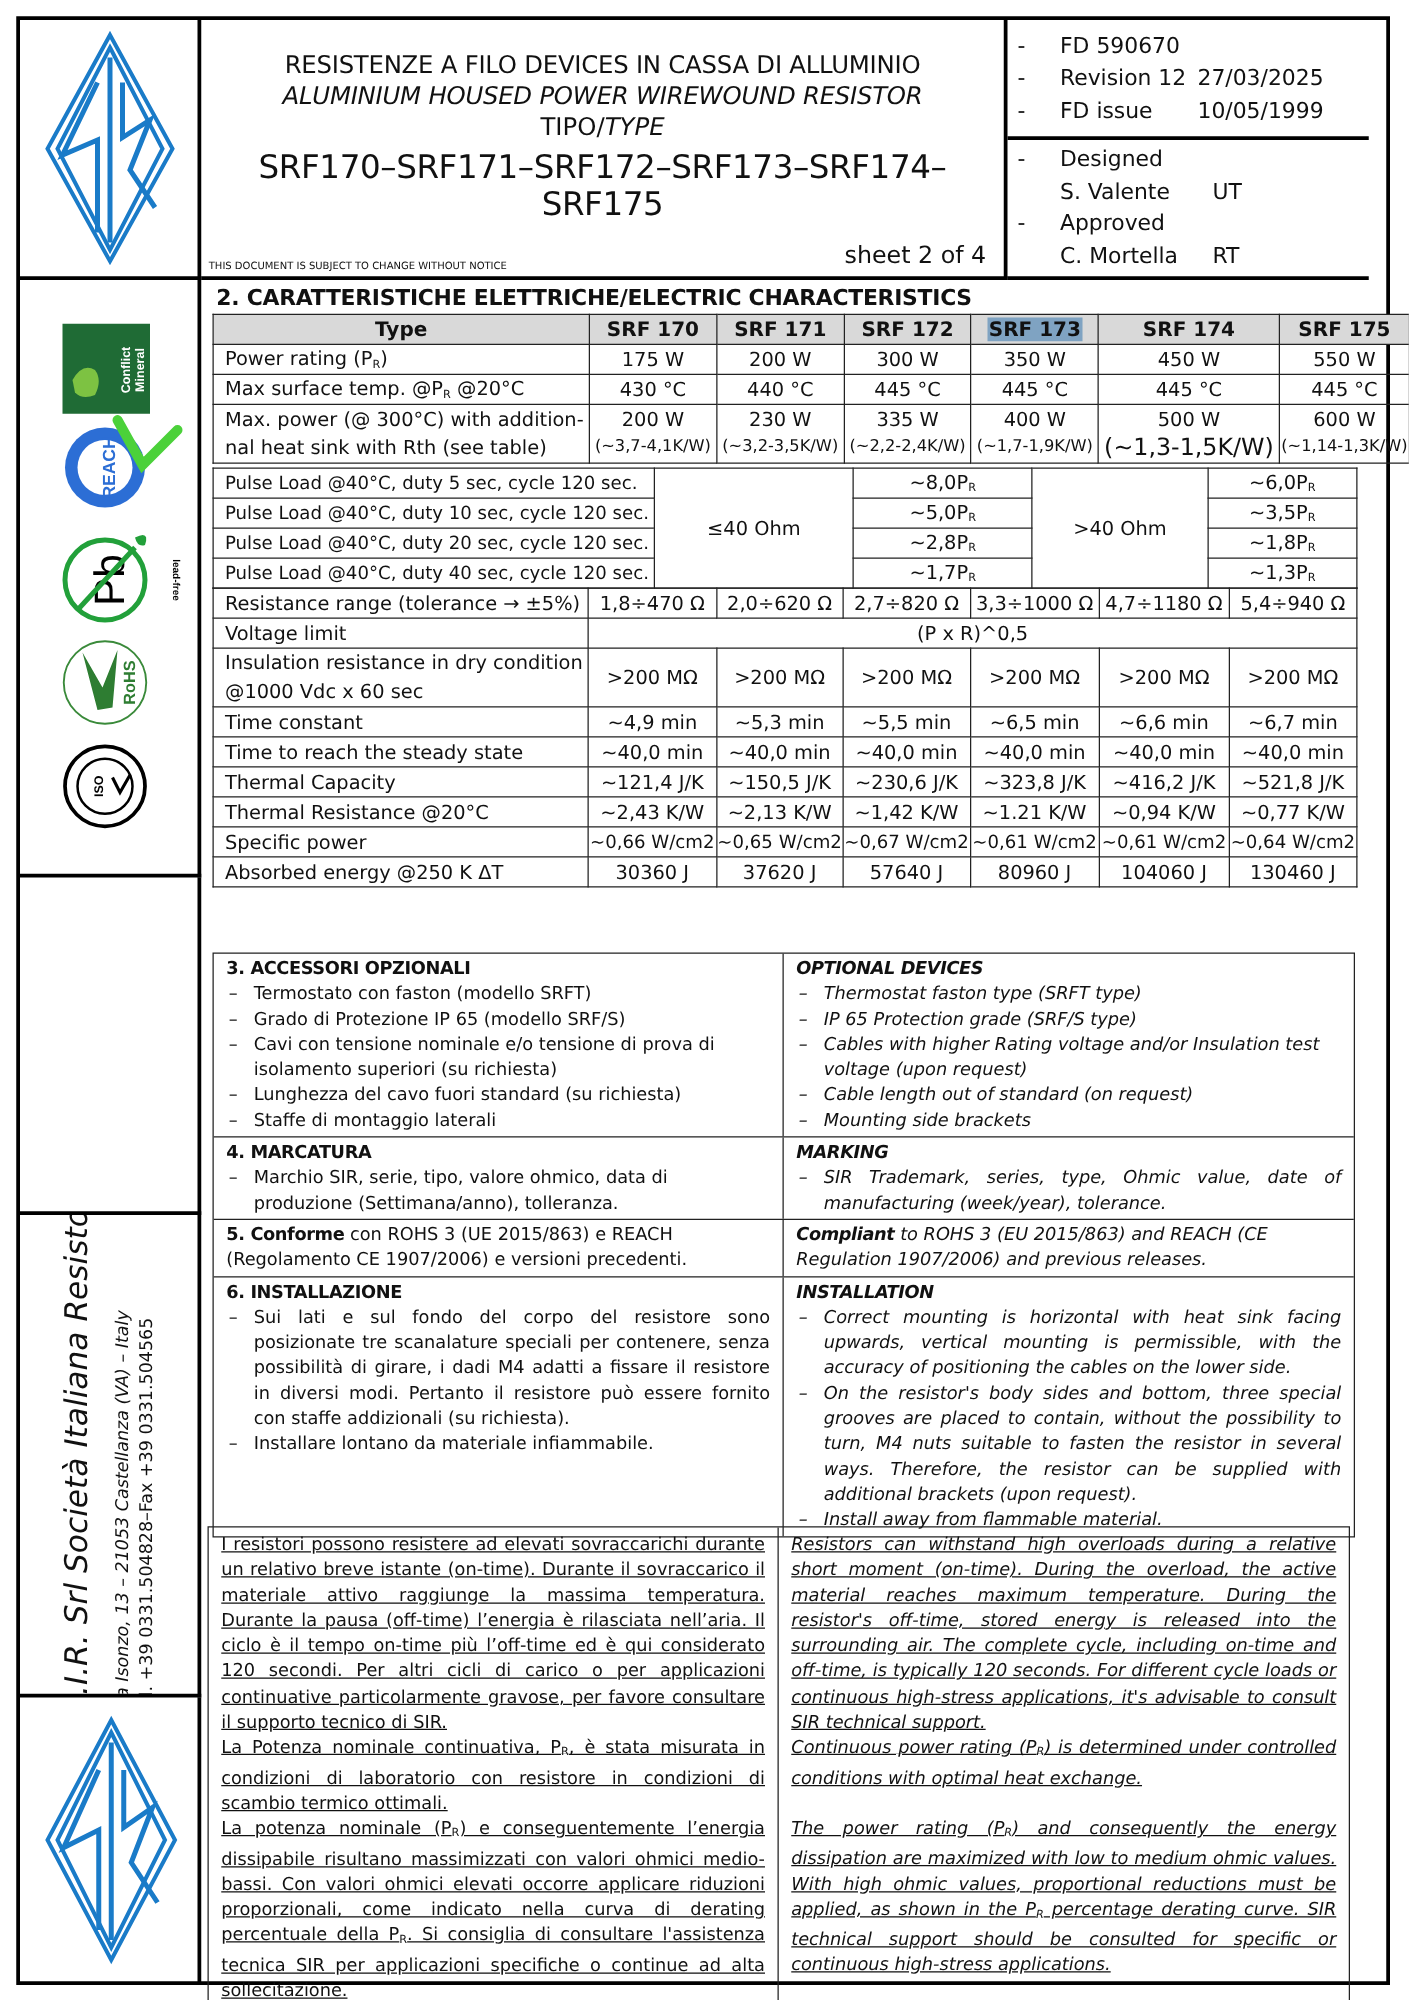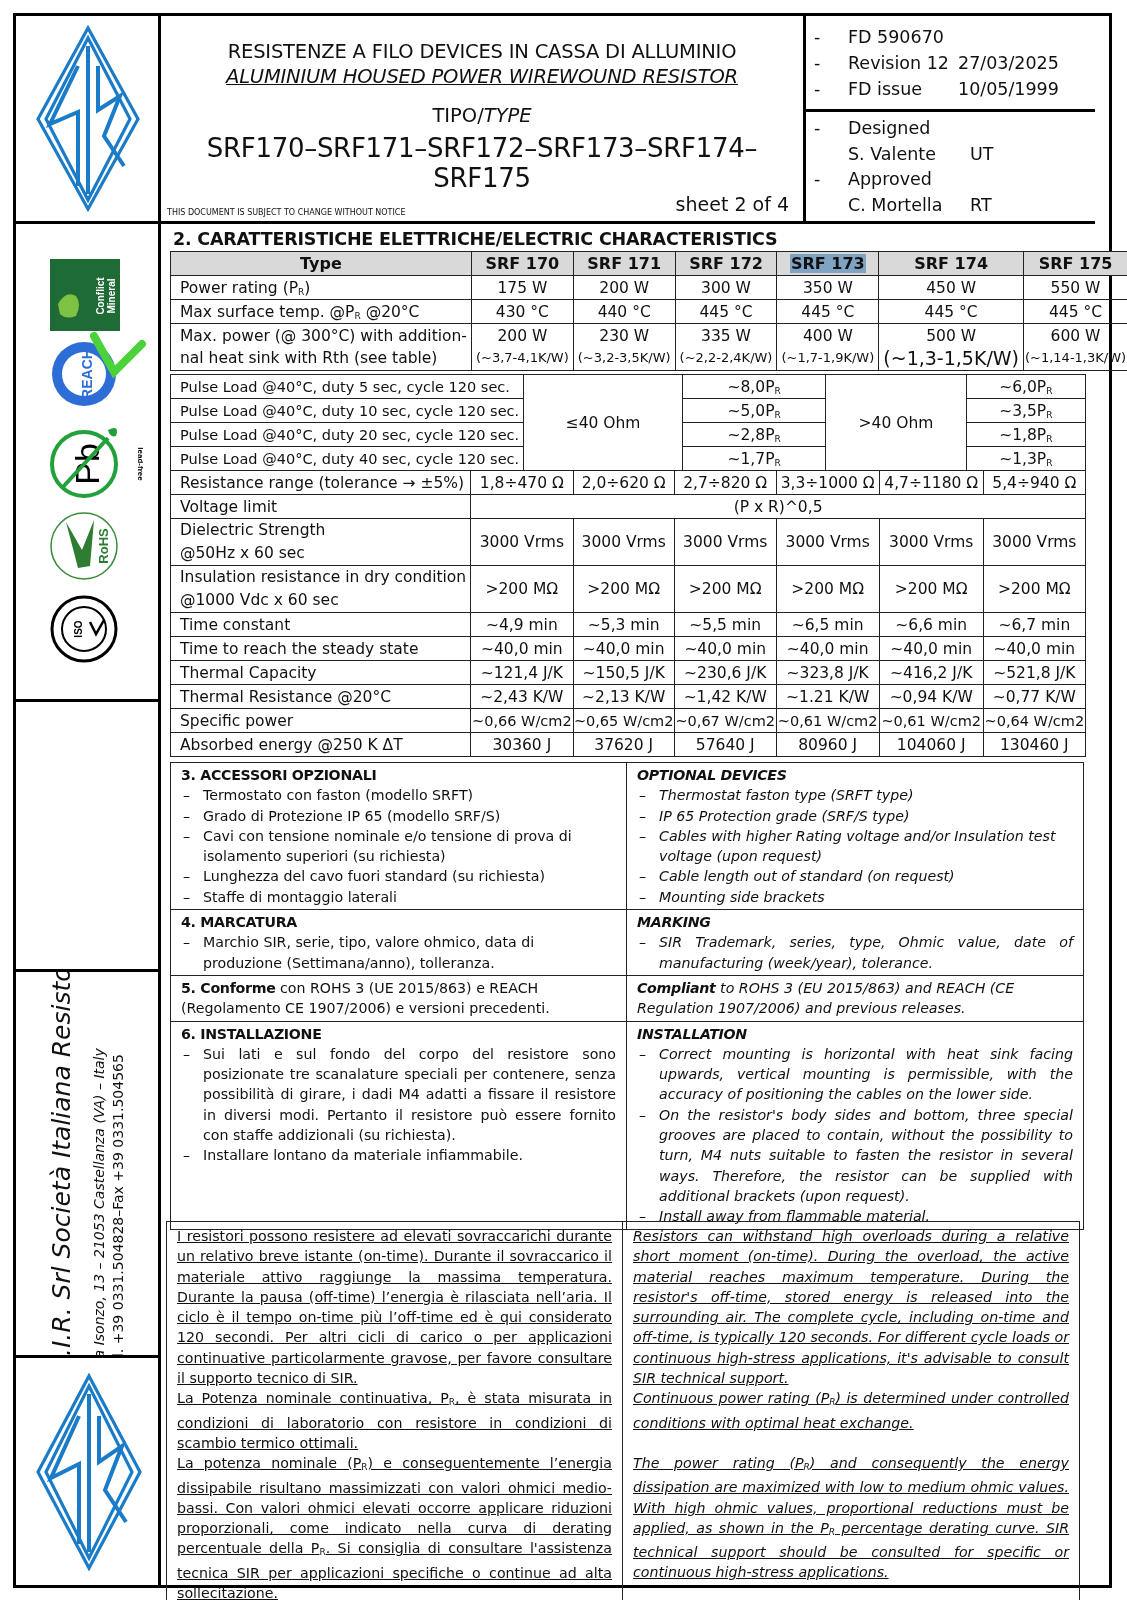--- a/index.html
+++ b/index.html
@@ -6,22 +6,22 @@
   html, body { width: 1127px; height: 1600px; background: #ffffff; overflow: hidden; }
   body { font-family: "DejaVu Sans", "Liberation Sans", sans-serif; color: #111; position: relative; }
 
   .page { position: absolute; left: 13px; top: 13px; width: 1099px; height: 1575px; border: 3px solid #000; }
   .abs { position: absolute; }
 
   
   .hdr-logo { left: 0; top: 0; width: 145px; height: 208px; border-right: 3px solid #000; border-bottom: 3px solid #000; }
   .hdr-title { left: 145px; top: 0; width: 645px; height: 208px; border-right: 3px solid #000; border-bottom: 3px solid #000; text-align: center; }
   .hdr-title .l1 { margin-top: 24px; font-size: 19.5px; letter-spacing: -0.2px; }
-  .hdr-title .l2 { font-size: 19.5px; font-style: italic; letter-spacing: -0.2px; margin-top: 2px; text-decoration: underline; }
-  .hdr-title .l3 { font-size: 19.5px; margin-top: 16px; }
+  .hdr-title .l2 { font-size: 19.5px; font-style: italic; letter-spacing: -0.2px; margin-top: 2px; }
+  .hdr-title .l3 { font-size: 19.5px; margin-top: 2px; }
   .hdr-title .l4 { font-size: 26px; margin-top: 6px; letter-spacing: -0.3px; }
   .hdr-title .notice { position: absolute; left: 6px; bottom: 4px; font-size: 8px; }
   .hdr-title .sheet { position: absolute; right: 14px; bottom: 6px; font-size: 19px; }
   .hdr-right1 { left: 790px; top: 0; width: 289px; height: 96px; border-bottom: 3px solid #000; padding: 8px 0 0 8px; font-size: 17.5px; line-height: 26px; }
   .hdr-right2 { left: 790px; top: 96px; width: 289px; height: 112px; border-bottom: 3px solid #000; padding: 4px 0 0 8px; font-size: 17.5px; line-height: 25.5px; }
   .kv { display: flex; }
   .kv .dash { width: 34px; }
   .kv .k { width: 110px; }
   .kv .k2 { width: 122px; }
 
@@ -309,32 +309,20 @@
       <td class="c">3,3÷1000 Ω</td>
       <td class="c">4,7÷1180 Ω</td>
       <td class="c">5,4÷940 Ω</td>
     </tr>
     <tr>
       <td class="lbl">Voltage limit</td>
       <td class="c" colspan="6">(P x R)^0,5</td>
     </tr>
     <tr>
       <td class="lbl" style="line-height:23px">
-            <div>Dielectric Strength</div>
-            <div>@50Hz x 60 sec</div>
-          </td>
-      <td class="c">3000 Vrms</td>
-      <td class="c">3000 Vrms</td>
-      <td class="c">3000 Vrms</td>
-      <td class="c">3000 Vrms</td>
-      <td class="c">3000 Vrms</td>
-      <td class="c">3000 Vrms</td>
-    </tr>
-    <tr>
-      <td class="lbl" style="line-height:23px">
             <div>Insulation resistance in dry condition</div>
             <div>@1000 Vdc x 60 sec</div>
           </td>
       <td class="c">&gt;200 MΩ</td>
       <td class="c">&gt;200 MΩ</td>
       <td class="c">&gt;200 MΩ</td>
       <td class="c">&gt;200 MΩ</td>
       <td class="c">&gt;200 MΩ</td>
       <td class="c">&gt;200 MΩ</td>
     </tr>

